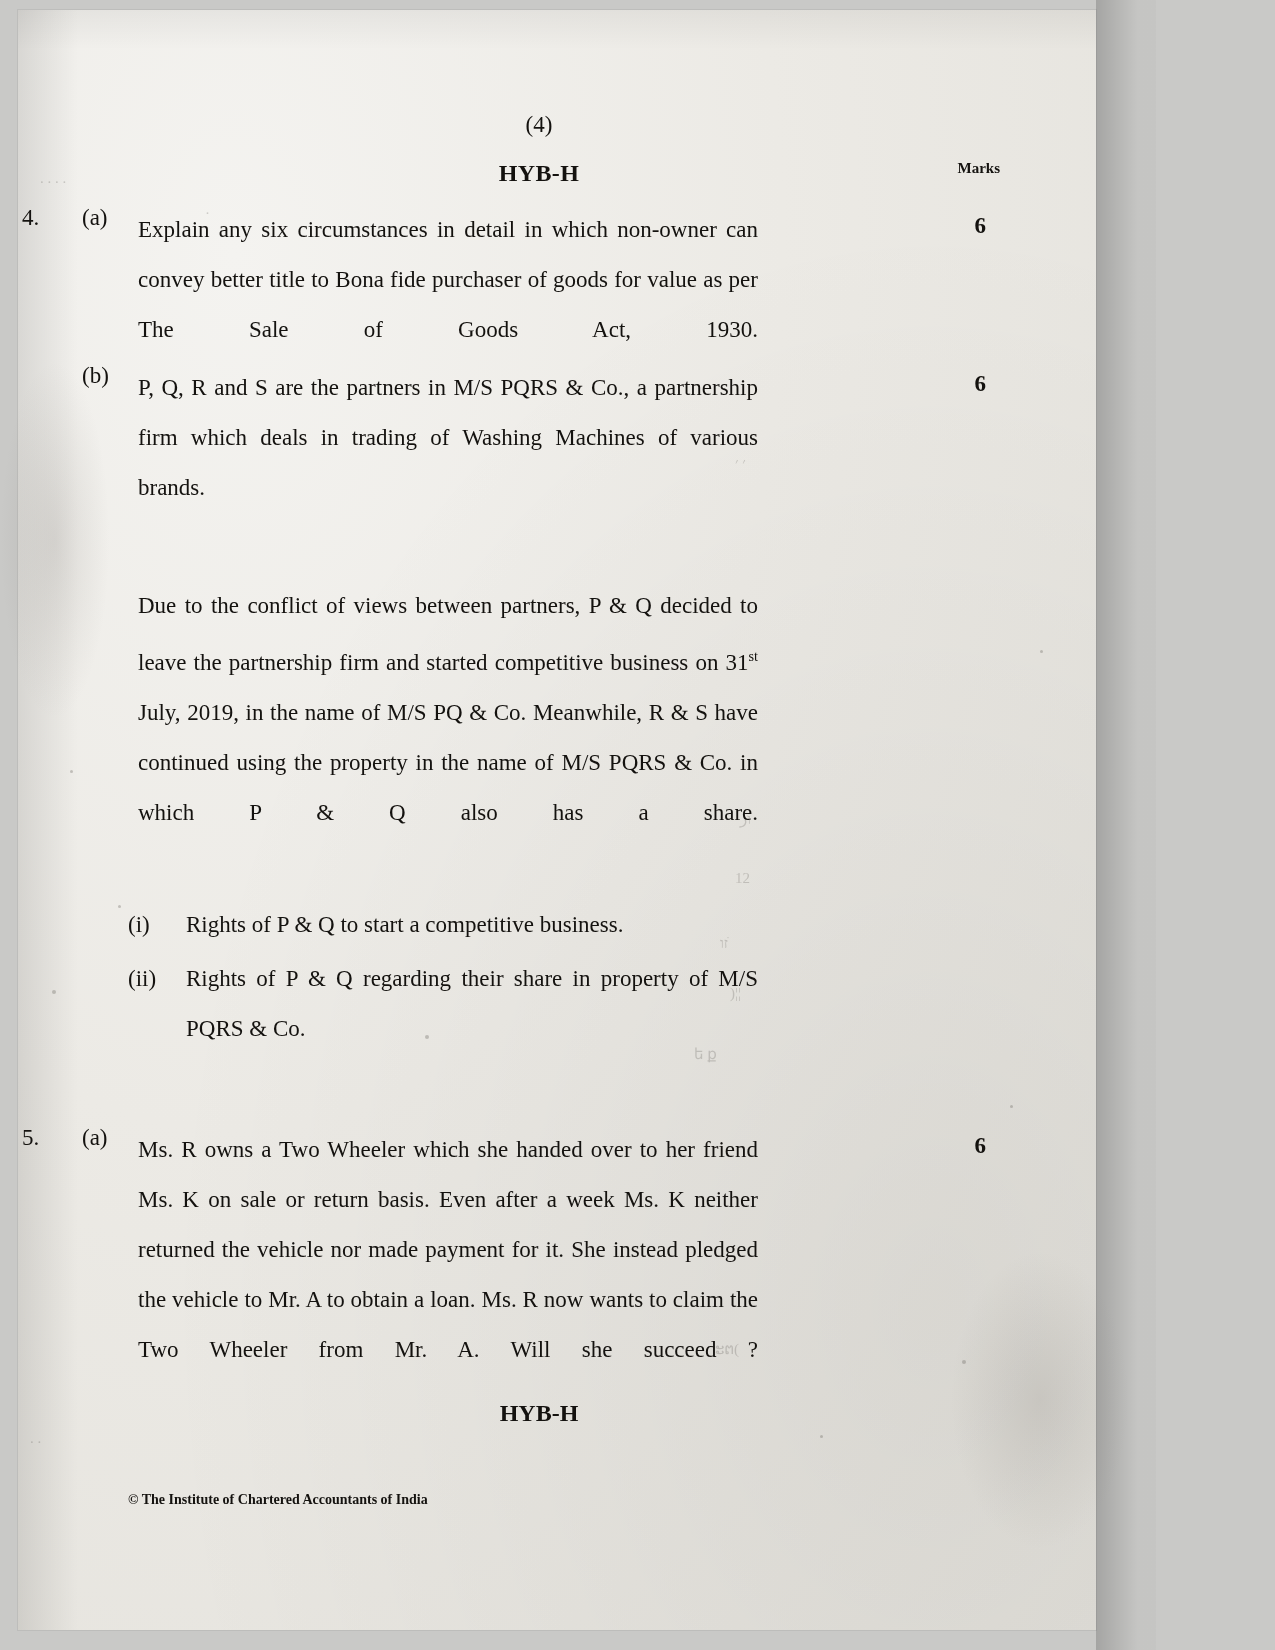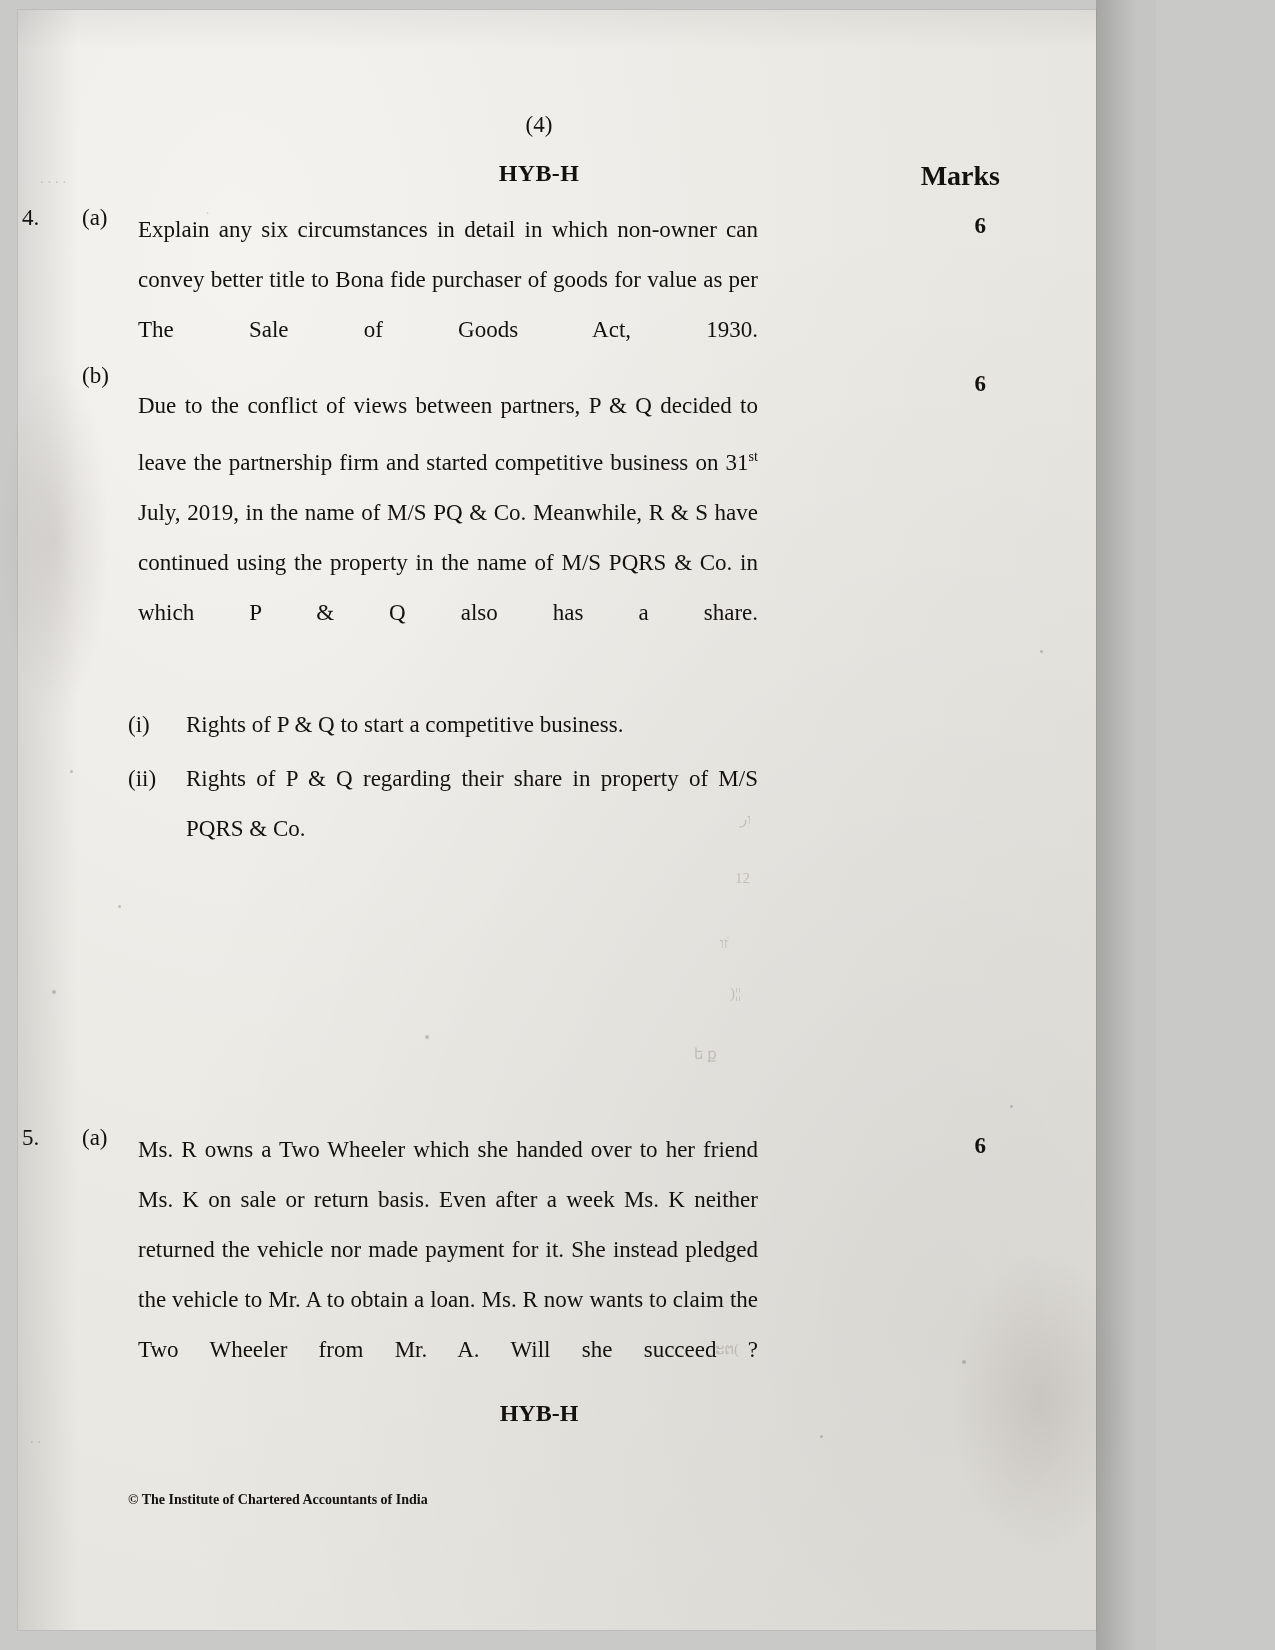--- a/index.html
+++ b/index.html
@@ -69,21 +69,21 @@
     width: 100%;
     text-align: center;
     font-size: 24px;
     font-weight: bold;
     letter-spacing: 0.4px;
   }
   .marks-head {
     position: absolute;
     top: 160px;
     right: 78px;
-    font-size: 28px;
+    font-size: 15px;
     font-weight: bold;
   }
 
   .qblock {
     position: absolute;
     left: 0;
     width: 1078px;
   }
   .qnum {
     position: absolute;
@@ -197,20 +197,21 @@
       <div class="qsub">(a)</div>
       <div class="qbody">
         <p class="just">Explain any six circumstances in detail in which non-owner can convey better title to Bona fide purchaser of goods for value as per The Sale of Goods Act, 1930.</p>
       </div>
       <div class="marks-val" style="top:8px;">6</div>
     </div>
 
     <div class="qblock" style="top:363px;">
       <div class="qsub">(b)</div>
       <div class="qbody">
+        <p class="just">P, Q, R and S are the partners in M/S PQRS &amp; Co., a partnership firm which deals in trading of Washing Machines of various brands.</p>
         <p class="just" style="margin-top:18px;font-family:Liberation Serif, serif;">Due to the conflict of views between partners, P &amp; Q decided to leave the partnership firm and started competitive business on 31<sup>st</sup> July, 2019, in the name of M/S PQ &amp; Co. Meanwhile, R &amp; S have continued using the property in the name of M/S PQRS &amp; Co. in which P &amp; Q also has a share.</p>
         <div class="romanlist">
           <div class="roman-row">
             <span class="roman-lbl">(i)</span>
             <span>Rights of P &amp; Q to start a competitive business.</span>
           </div>
           <div class="roman-row">
             <span class="roman-lbl">(ii)</span>
             <span>Rights of P &amp; Q regarding their share in property of M/S PQRS &amp; Co.</span>
           </div>

